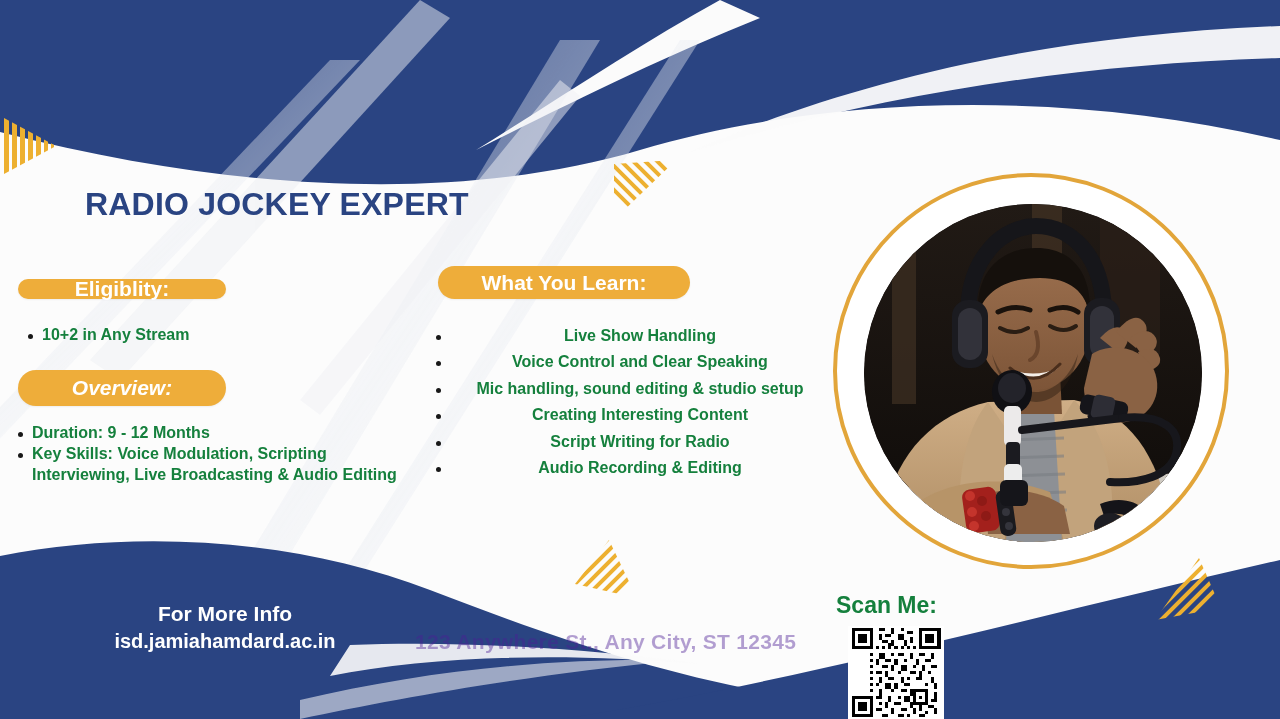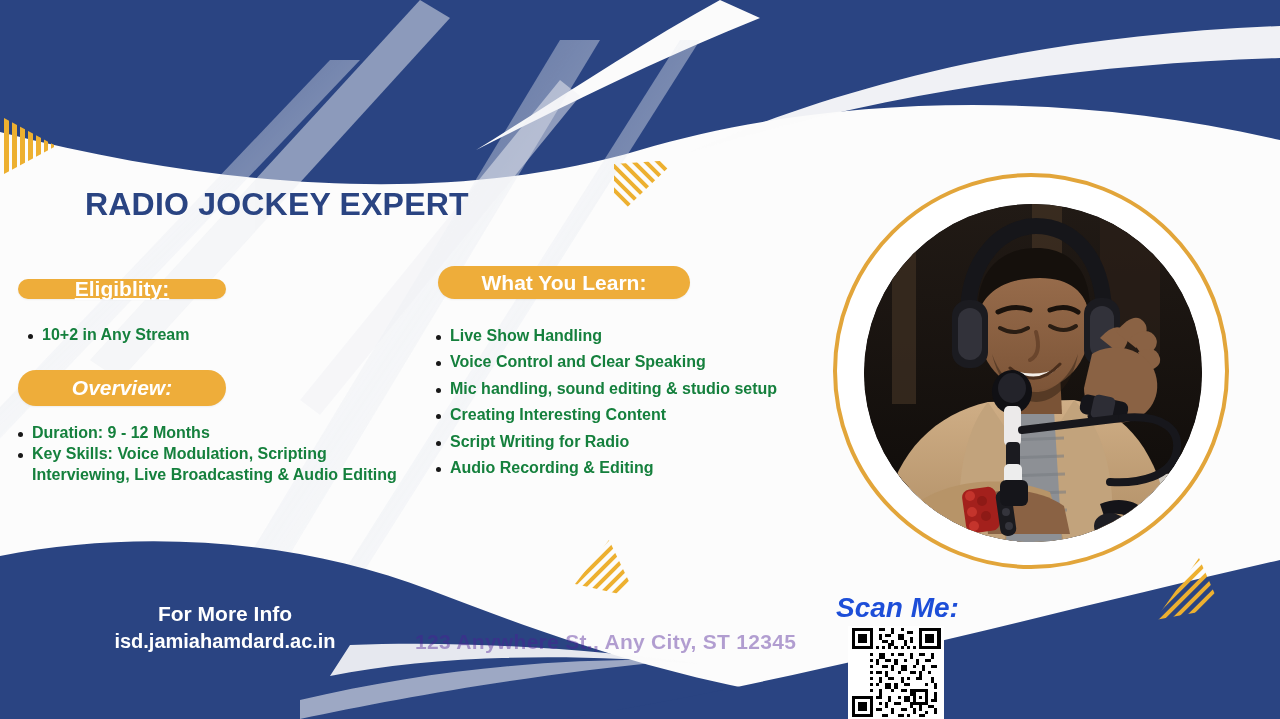--- a/index.html
+++ b/index.html
@@ -23,57 +23,57 @@
     color:#2A4482;white-space:nowrap;
   }
 
   
   .pill{
     position:absolute;display:flex;align-items:center;justify-content:center;
     background:#EEAD3A;border-radius:40px;
     color:#ffffff;font-weight:bold;font-size:21px;
     box-shadow:0 1px 2px rgba(0,0,0,.06);
   }
-  #pill-elig{left:18px;top:279px;width:208px;height:20px;text-decoration:underline;}
+  #pill-elig{left:18px;top:279px;width:208px;height:20px;}
   #pill-over{left:18px;top:370px;width:208px;height:36px;font-style:italic;}
   #pill-learn{left:438px;top:266px;width:252px;height:33px;}
 
   
   ul.bl{list-style:none;margin:0;padding:0;position:absolute;}
   ul.bl li{
     position:relative;padding-left:20px;margin-bottom:2px;
     color:#15803d;font-weight:bold;line-height:1.28;
   }
   ul.bl li::before{
     content:"";position:absolute;left:6px;top:.55em;
     width:5px;height:5px;border-radius:50%;background:#181818;
   }
   #list-elig{left:22px;top:325px;width:360px;font-size:16px;}
   #list-over{left:12px;top:423px;width:400px;font-size:16px;}
   #list-over li{margin-bottom:1px;}
   #list-learn{left:430px;top:326px;width:400px;font-size:16px;}
-  #list-learn li{margin-bottom:6px;}
+  #list-learn li{margin-bottom:6px;text-align:center;}
 
   
   #photo-wrap{
     position:absolute;left:833px;top:173px;width:396px;height:396px;
     border-radius:50%;background:#ffffff;
     border:4px solid #E2A53A;
     box-sizing:border-box;
   }
   #photo{
     position:absolute;left:27px;top:27px;width:338px;height:338px;
     border-radius:50%;overflow:hidden;background:#1a1512;
   }
   #photo svg{display:block;width:338px;height:338px;}
 
   
   #scan-label{
     position:absolute;left:836px;top:592px;
-    font-size:28px;font-weight:bold;color:#1d4ed8;font-style:italic;
+    font-size:23px;font-weight:bold;color:#15803d;
   }
   #qr{
     position:absolute;left:848px;top:626px;width:96px;height:93px;
     background:#ffffff;padding:2px;box-sizing:border-box;
   }
   #qr svg{display:block;width:100%;height:100%;}
 
   
   #contact{
     position:absolute;left:55px;top:600px;width:340px;

